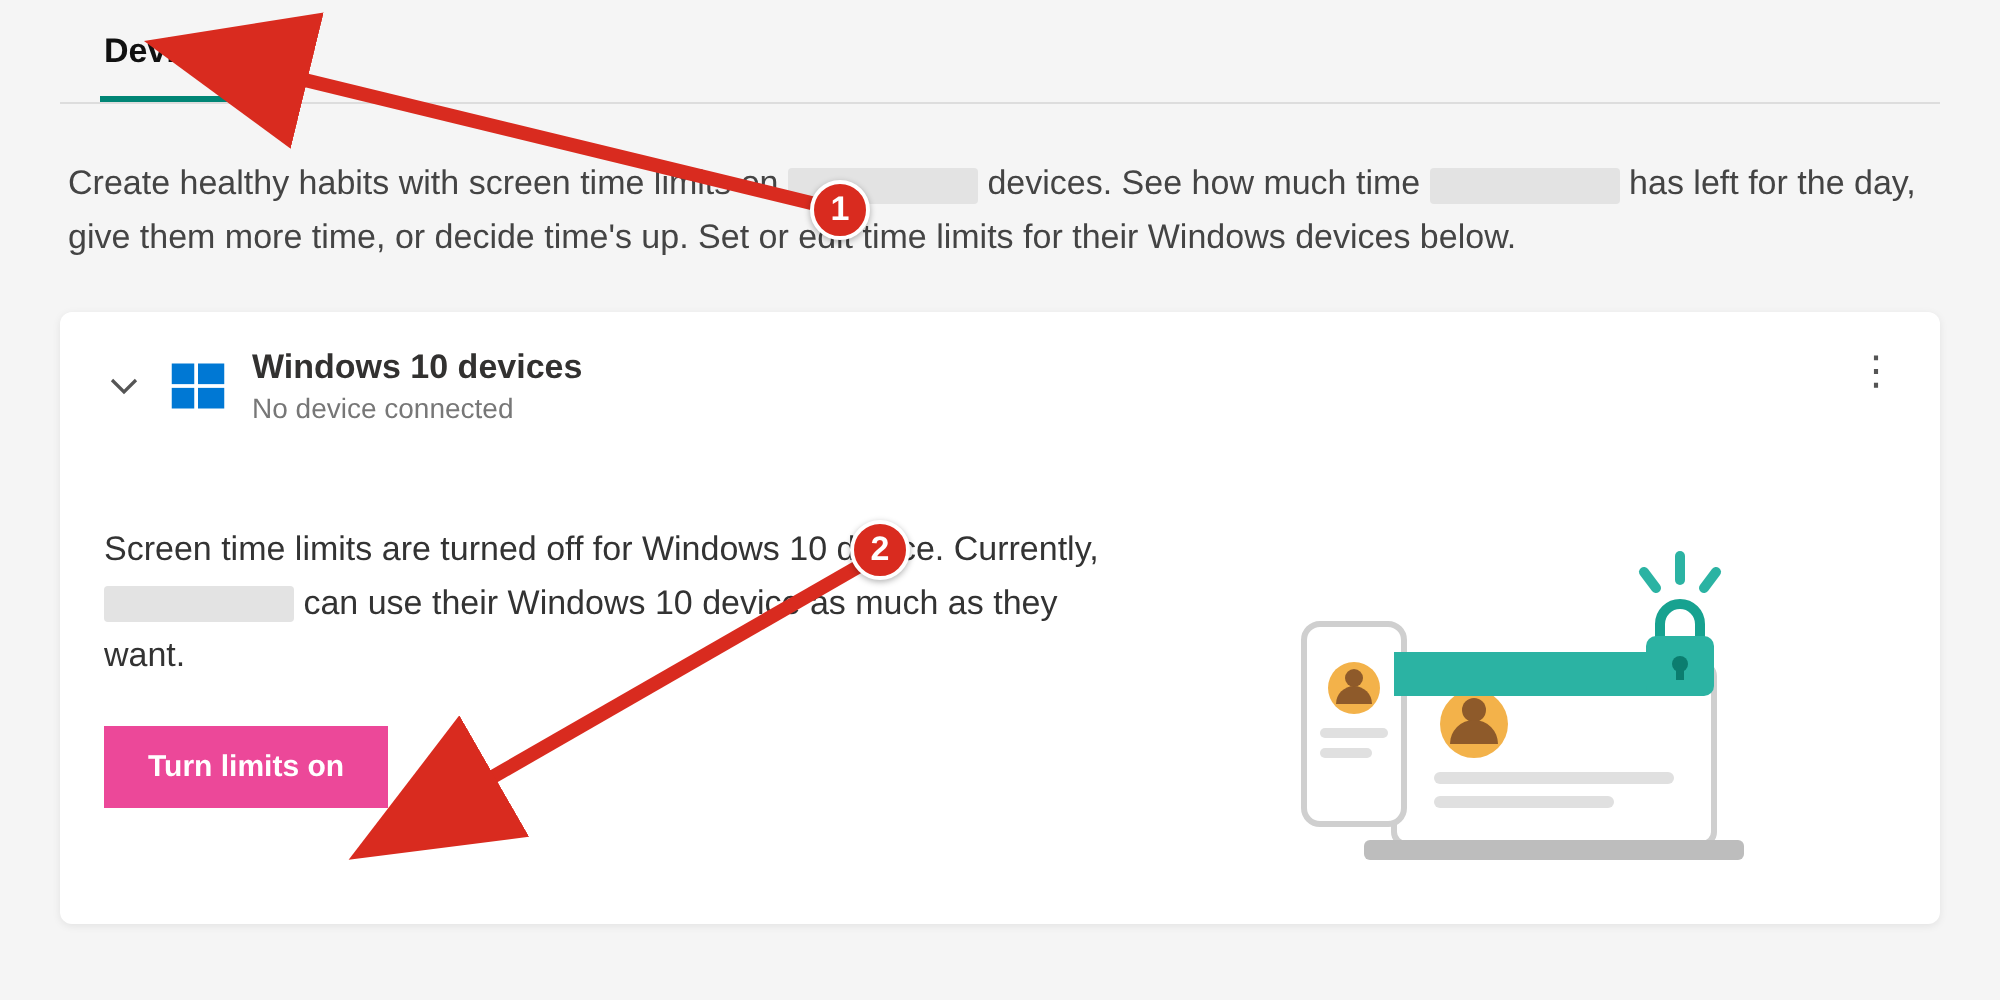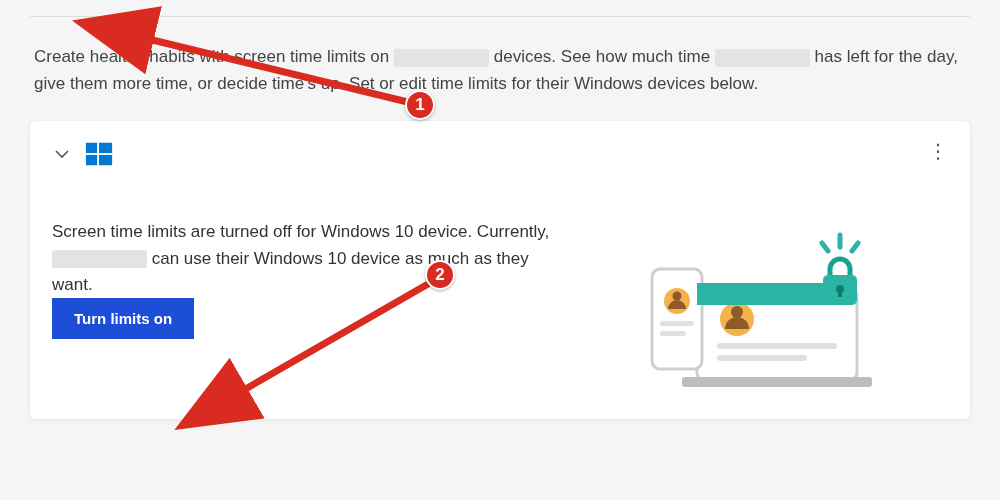--- a/index.html
+++ b/index.html
@@ -84,21 +84,22 @@
     gap: 30px;
   }
   .body-text {
     flex: 1;
     font-size: 17px;
     line-height: 1.55;
     color: #333;
     max-width: 520px;
   }
   .btn {
-    background: #1d4ed8;
+    margin-top: 22px;
+    background: #ec4899;
     color: #fff;
     border: none;
     padding: 12px 22px;
     font-size: 15px;
     font-weight: 600;
     cursor: pointer;
   }
   .illus {
     width: 280px;
     height: 170px;
@@ -128,20 +129,21 @@
   .arrow {
     position: absolute;
     overflow: visible;
   }
 </style>
 </head>
 <body>
 
 <div class="page">
   <div class="tabs">
+    <div class="tab active">Devices</div>
   </div>
 
   <p class="intro">
     <span>Create healthy habits with screen time limits on </span><span class="redacted"></span><span> devices. See how much time </span><span class="redacted"></span><span> has left for the day, give them more time, or decide time's up. Set or edit time limits for their Windows devices below.</span>
   </p>
 
   <div class="card">
     <div class="card-header">
       <span class="chevron">
         <svg width="14" height="10" viewBox="0 0 14 10">
@@ -149,20 +151,24 @@
           </svg>
       </span>
       <span class="win-logo">
         <svg width="30" height="30" viewBox="0 0 32 32">
           <rect x="2" y="4" width="12" height="11" fill="#0078d4"></rect>
           <rect x="16" y="4" width="14" height="11" fill="#0078d4"></rect>
           <rect x="2" y="17" width="12" height="11" fill="#0078d4"></rect>
           <rect x="16" y="17" width="14" height="11" fill="#0078d4"></rect>
         </svg>
       </span>
+      <div>
+        <div class="card-title">Windows 10 devices</div>
+        <div class="card-sub">No device connected</div>
+      </div>
     </div>
     <div class="more-icon">⋮</div>
 
     <div class="card-body">
       <div>
         <p class="body-text">
           <span>Screen time limits are turned off for Windows 10 device. Currently, </span><span class="redacted"></span><span> can use their Windows 10 device as much as they want.</span>
         </p>
         <button class="btn">Turn limits on</button>
       </div>

